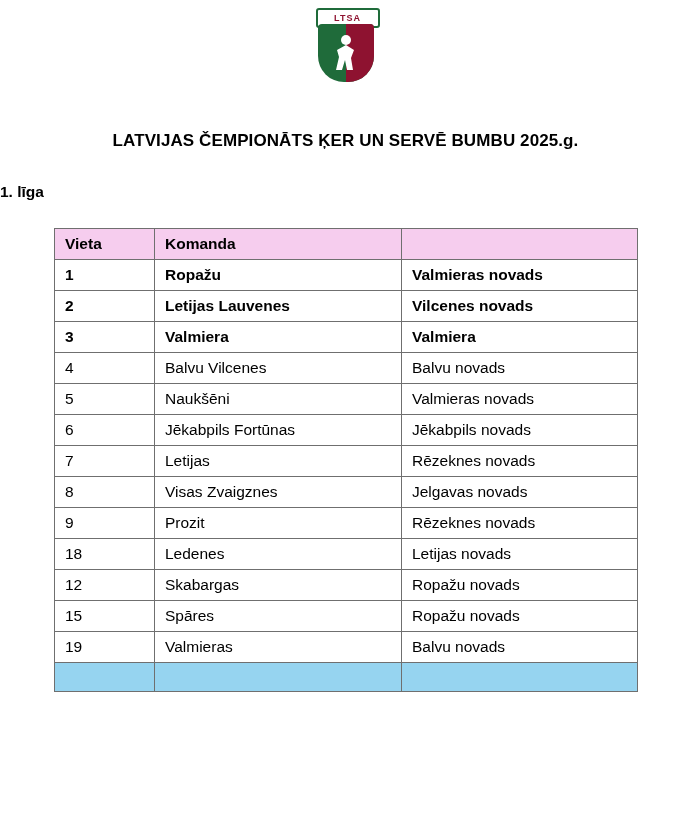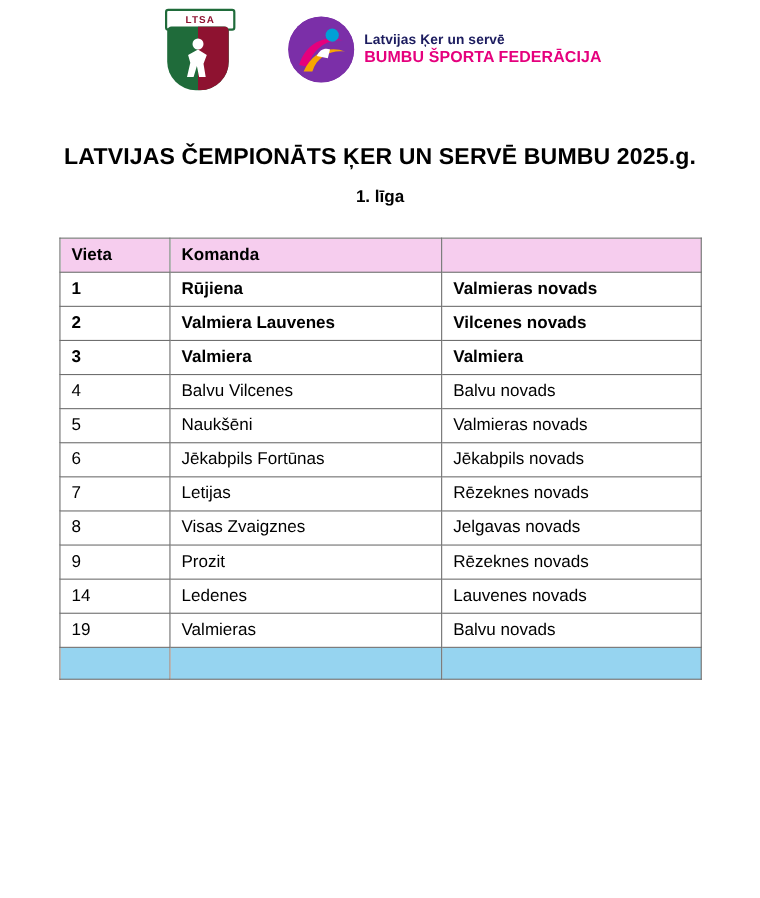--- a/index.html
+++ b/index.html
@@ -109,30 +109,29 @@
     font-size: 14.5px;
     font-weight: bold;
     color: #e5007d;
     line-height: 1.15;
     letter-spacing: 0.1px;
   }
 
   
   .doc-title {
     text-align: center;
-    font-size: 21px;
+    font-size: 17px;
     font-weight: bold;
     margin-top: 49px;
     letter-spacing: 0.1px;
   }
   .doc-subtitle {
-    text-align: center;
     font-size: 15.5px;
     font-weight: bold;
-    margin-top: 16px;
+    margin-top: 32px;
   }
 
   
   .table-wrap {
     margin: 27px auto 0 auto;
     width: 583px;
   }
   table.standings {
     border-collapse: collapse;
     width: 100%;
@@ -176,35 +175,20 @@
     <div class="ltsa-logo">
       <div class="ltsa-top">LTSA</div>
       <div class="ltsa-shield">
         <svg class="ltsa-figure" viewBox="0 0 34 38" xmlns="http://www.w3.org/2000/svg">
           <circle cx="17" cy="6" r="5" fill="#ffffff"></circle>
           <path d="M17 11 L25 16 L22 24 L24 36 L18 36 L16 26 L13 36 L7 36 L10 23 L8 16 Z" fill="#ffffff"></path>
         </svg>
       </div>
     </div>
 
-    <div class="fed-logo">
-      <div class="fed-mark">
-        <svg width="60" height="60" viewBox="0 0 60 60" xmlns="http://www.w3.org/2000/svg">
-          <circle cx="30" cy="30" r="30" fill="#7b2fa8"></circle>
-          <path d="M10 44 C16 24, 34 16, 50 22 C38 20, 22 28, 18 46 Z" fill="#e5007d"></path>
-          <path d="M14 50 C22 32, 38 26, 52 32 C40 30, 26 36, 22 50 Z" fill="#f7a600"></path>
-          <circle cx="40" cy="17" r="6" fill="#00a0d6"></circle>
-          <path d="M26 36 C28 30, 34 28, 38 30 L36 38 Z" fill="#ffffff"></path>
-        </svg>
-      </div>
-      <div>
-        <div class="fed-text-1">Latvijas Ķer un servē</div>
-        <div class="fed-text-2">BUMBU ŠPORTA FEDERĀCIJA</div>
-      </div>
-    </div>
 
   </div>
 
   <div class="doc-title">LATVIJAS ČEMPIONĀTS ĶER UN SERVĒ BUMBU 2025.g.</div>
   <div class="doc-subtitle">1. līga</div>
 
   <div class="table-wrap">
     <table class="standings">
       <colgroup>
         <col class="c-place">
@@ -214,26 +198,26 @@
       <thead>
         <tr>
           <th>Vieta</th>
           <th>Komanda</th>
           <th></th>
         </tr>
       </thead>
       <tbody>
         <tr class="medal">
           <td>1</td>
-          <td>Rūjiena</td>
+          <td>Ropažu</td>
           <td>Valmieras novads</td>
         </tr>
         <tr class="medal">
           <td>2</td>
-          <td>Valmiera Lauvenes</td>
+          <td>Letijas Lauvenes</td>
           <td>Vilcenes novads</td>
         </tr>
         <tr class="medal">
           <td>3</td>
           <td>Valmiera</td>
           <td>Valmiera</td>
         </tr>
         <tr>
           <td>4</td>
           <td>Balvu Vilcenes</td>
@@ -258,23 +242,33 @@
           <td>8</td>
           <td>Visas Zvaigznes</td>
           <td>Jelgavas novads</td>
         </tr>
         <tr>
           <td>9</td>
           <td>Prozit</td>
           <td>Rēzeknes novads</td>
         </tr>
         <tr>
-          <td>14</td>
+          <td>18</td>
           <td>Ledenes</td>
-          <td>Lauvenes novads</td>
+          <td>Letijas novads</td>
+        </tr>
+        <tr>
+          <td>12</td>
+          <td>Skabargas</td>
+          <td>Ropažu novads</td>
+        </tr>
+        <tr>
+          <td>15</td>
+          <td>Spāres</td>
+          <td>Ropažu novads</td>
         </tr>
         <tr>
           <td>19</td>
           <td>Valmieras</td>
           <td>Balvu novads</td>
         </tr>
         <tr class="footer-row">
           <td></td>
           <td></td>
           <td></td>

